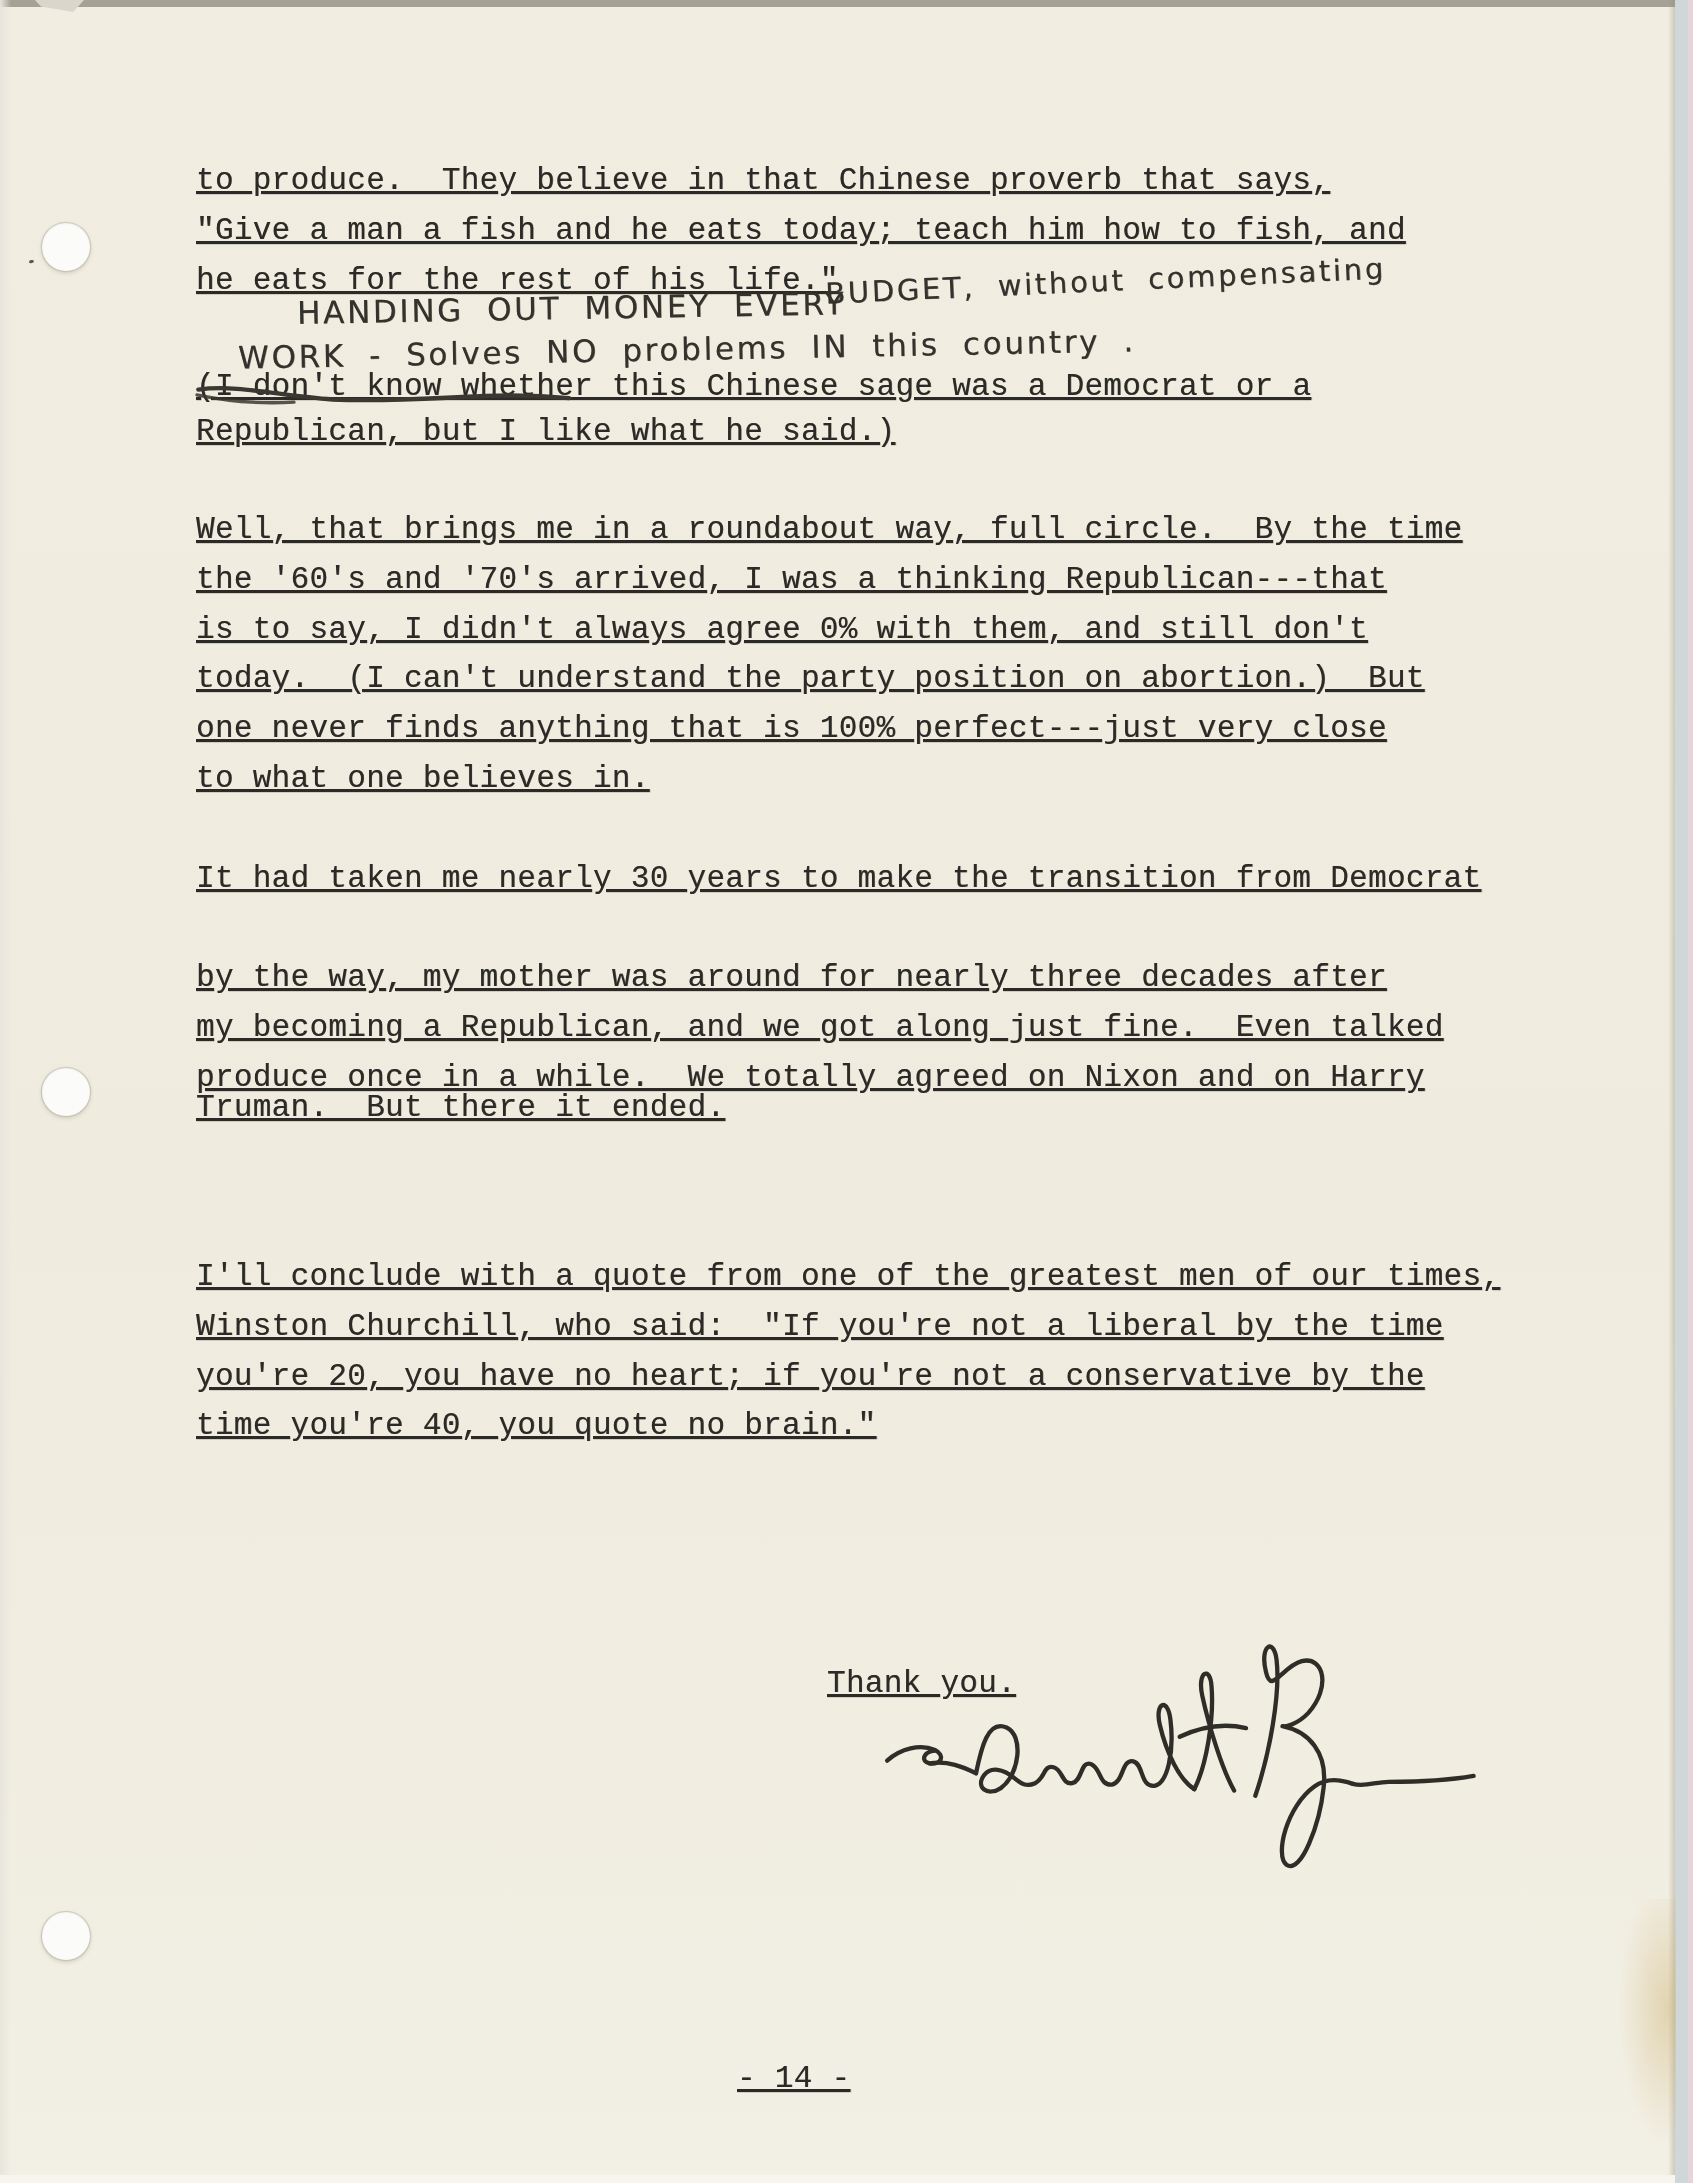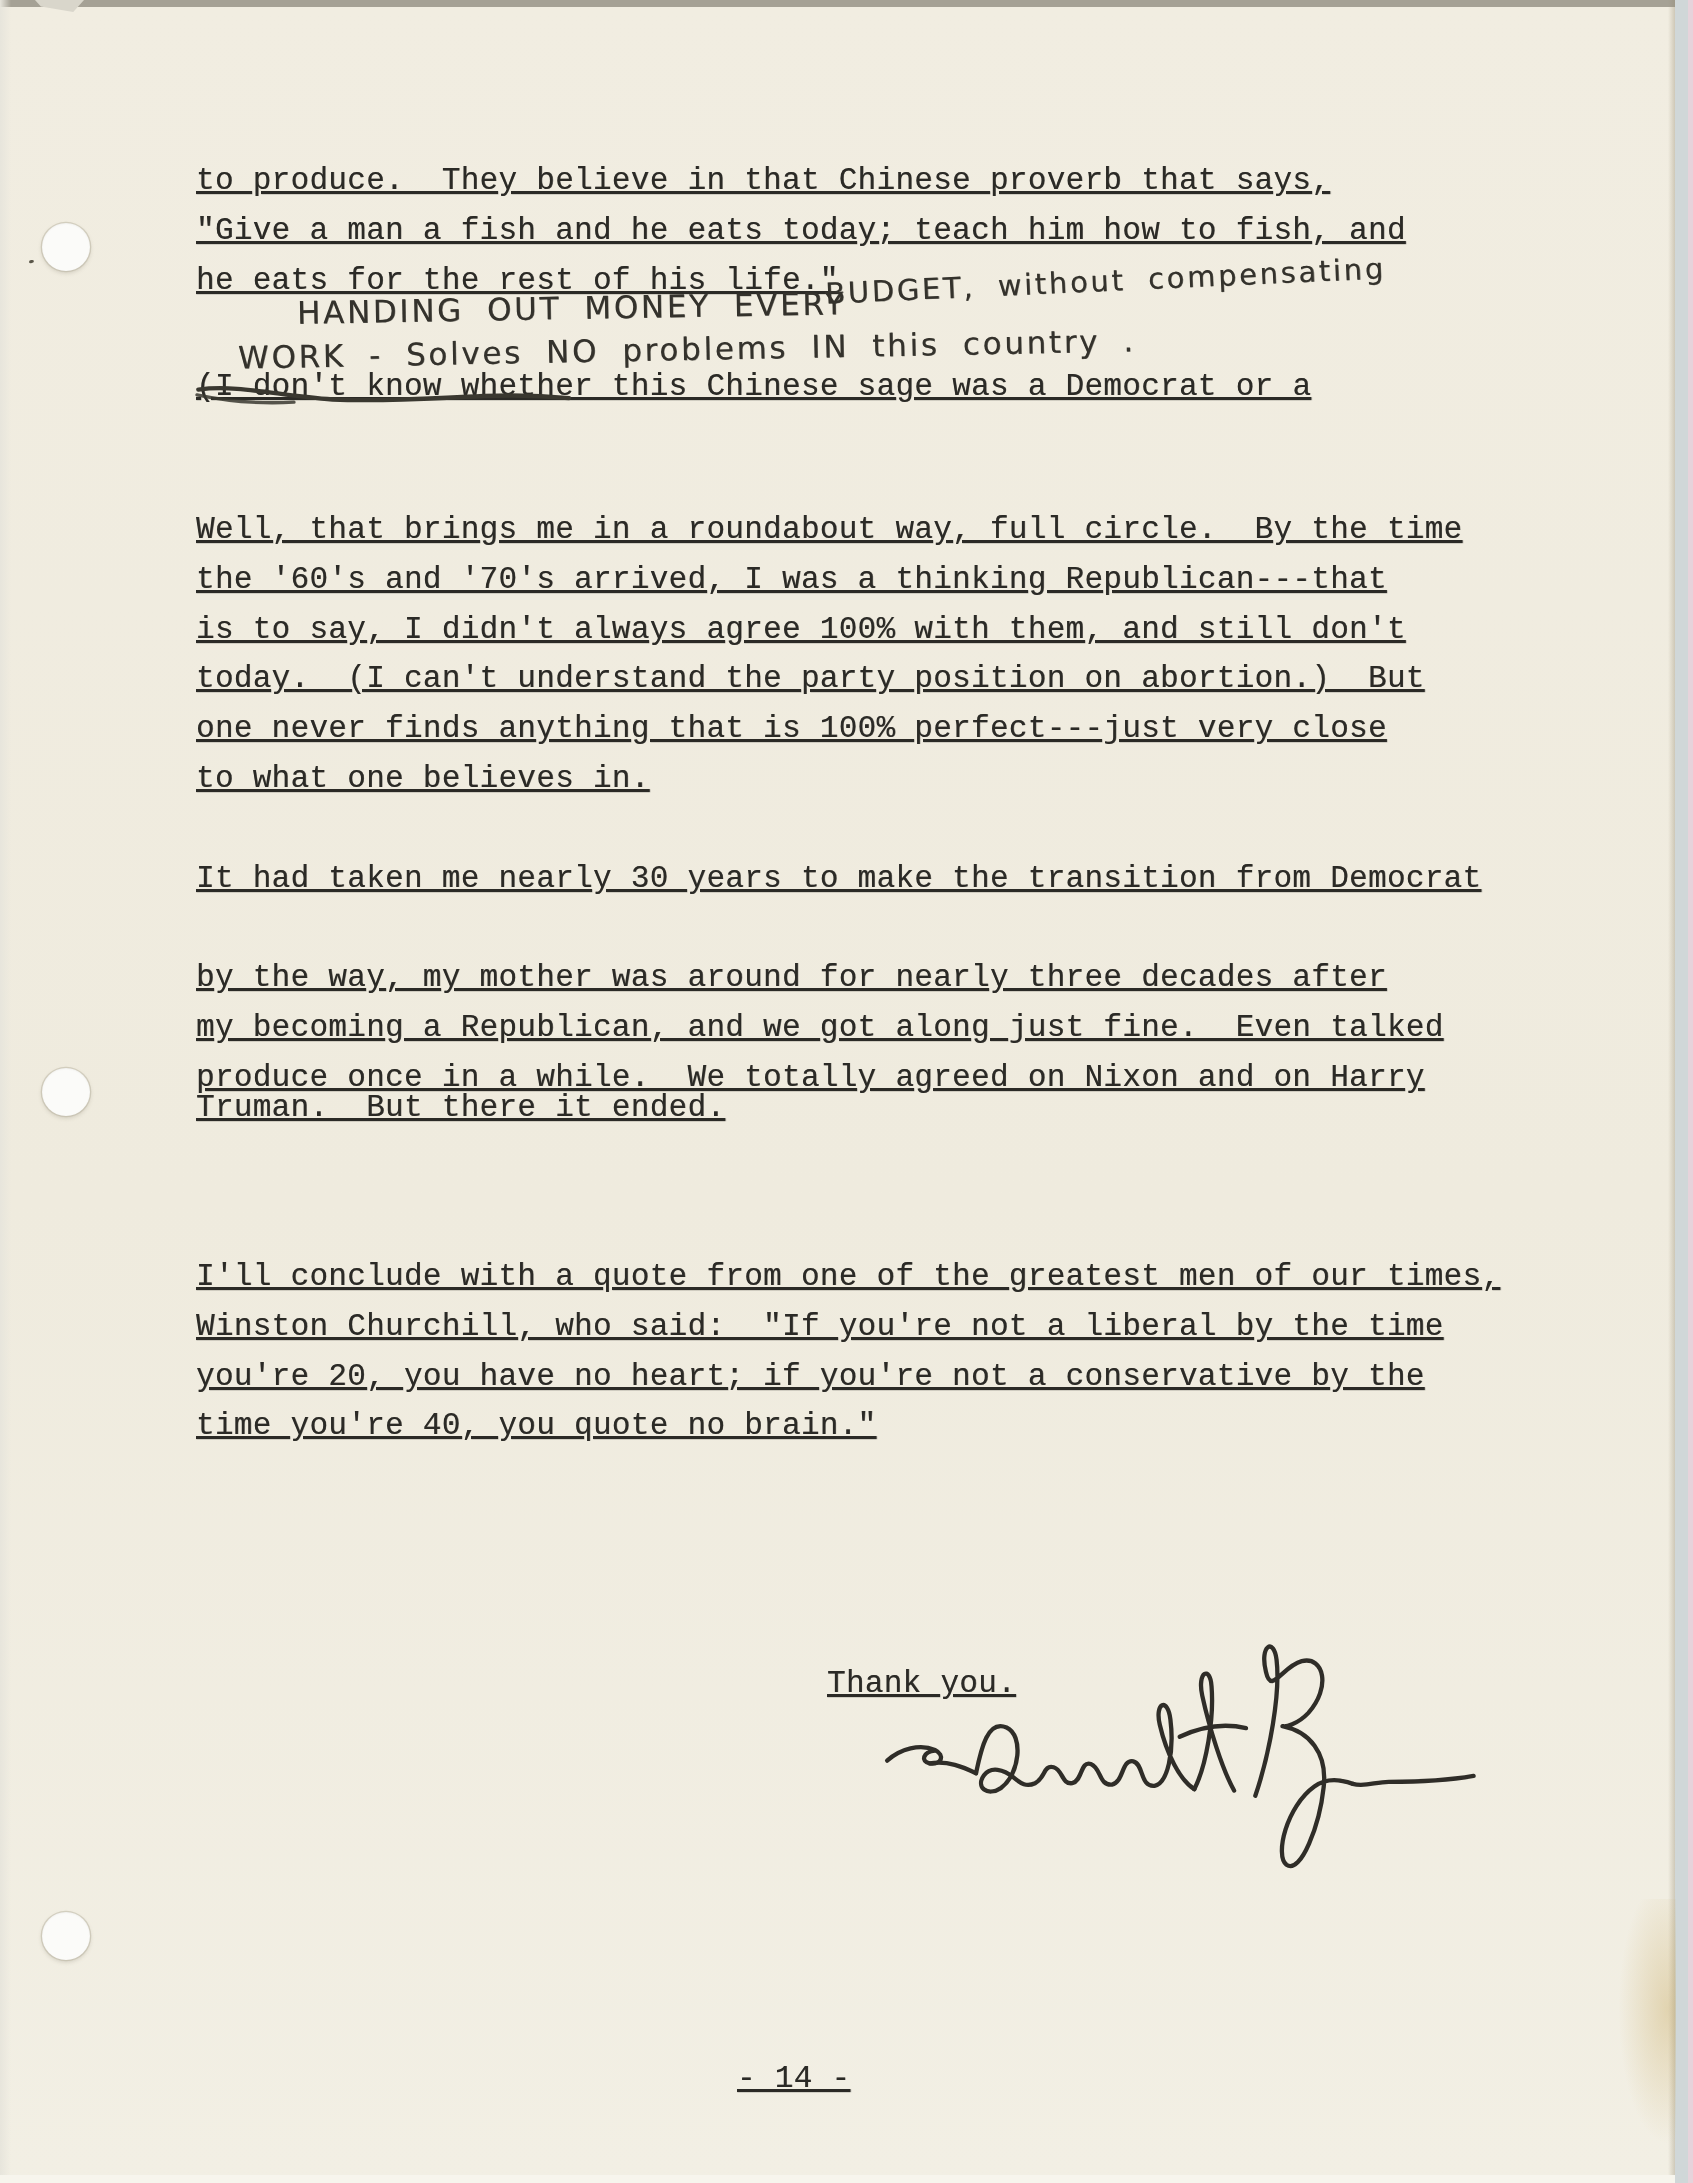--- a/index.html
+++ b/index.html
@@ -85,24 +85,25 @@
   <div class="hw hw1b">BUDGET, without compensating</div>
   <div class="hw hw2">WORK - Solves NO problems IN this country .</div>
 
   <div class="tl" style="top:367px"><span>(</span><span>I don't know whether</span><span> this Chinese sage was a Democrat or a</span></div>
   <div class="strike-wrap">
     <svg width="392" height="31" viewBox="0 0 590 46" xmlns="http://www.w3.org/2000/svg">
       <path d="M 8 14 C 70 6 130 24 210 29 C 310 34 400 23 480 23 C 515 23 545 25 566 27" stroke="#3a3830" stroke-width="6.5" fill="none" stroke-linecap="round"></path>
       <path d="M 6 22 C 48 31 100 36 152 33" stroke="#3a3830" stroke-width="5" fill="none" stroke-linecap="round" opacity="0.85"></path>
     </svg>
   </div>
+  <div class="tl" style="top:412px">Republican, but I like what he said.)</div>
 
   <div class="tl" style="top:510px">Well, that brings me in a roundabout way, full circle.  By the time</div>
   <div class="tl" style="top:560px">the '60's and '70's arrived, I was a thinking Republican---that</div>
-  <div class="tl" style="top:610px">is to say, I didn't always agree 100% with them, and still don't</div>
+  <div class="tl" style="top:610px">is to say, I didn't always agree 0% with them, and still don't</div>
   <div class="tl" style="top:659px">today.  (I can't understand the party position on abortion.)  But</div>
   <div class="tl" style="top:709px">one never finds anything that is 100% perfect---just very close</div>
   <div class="tl" style="top:759px">to what one believes in.</div>
 
   <div class="tl" style="top:859px">It had taken me nearly 30 years to make the transition from Democrat</div>
   <div class="tl" style="top:958px">by the way, my mother was around for nearly three decades after</div>
   <div class="tl" style="top:1008px">my becoming a Republican, and we got along just fine.  Even talked</div>
   <div class="tl" style="top:1058px">produce once in a while.  We totally agreed on Nixon and on Harry</div>
   <div class="tl" style="top:1088px">Truman.  But there it ended.</div>
 

